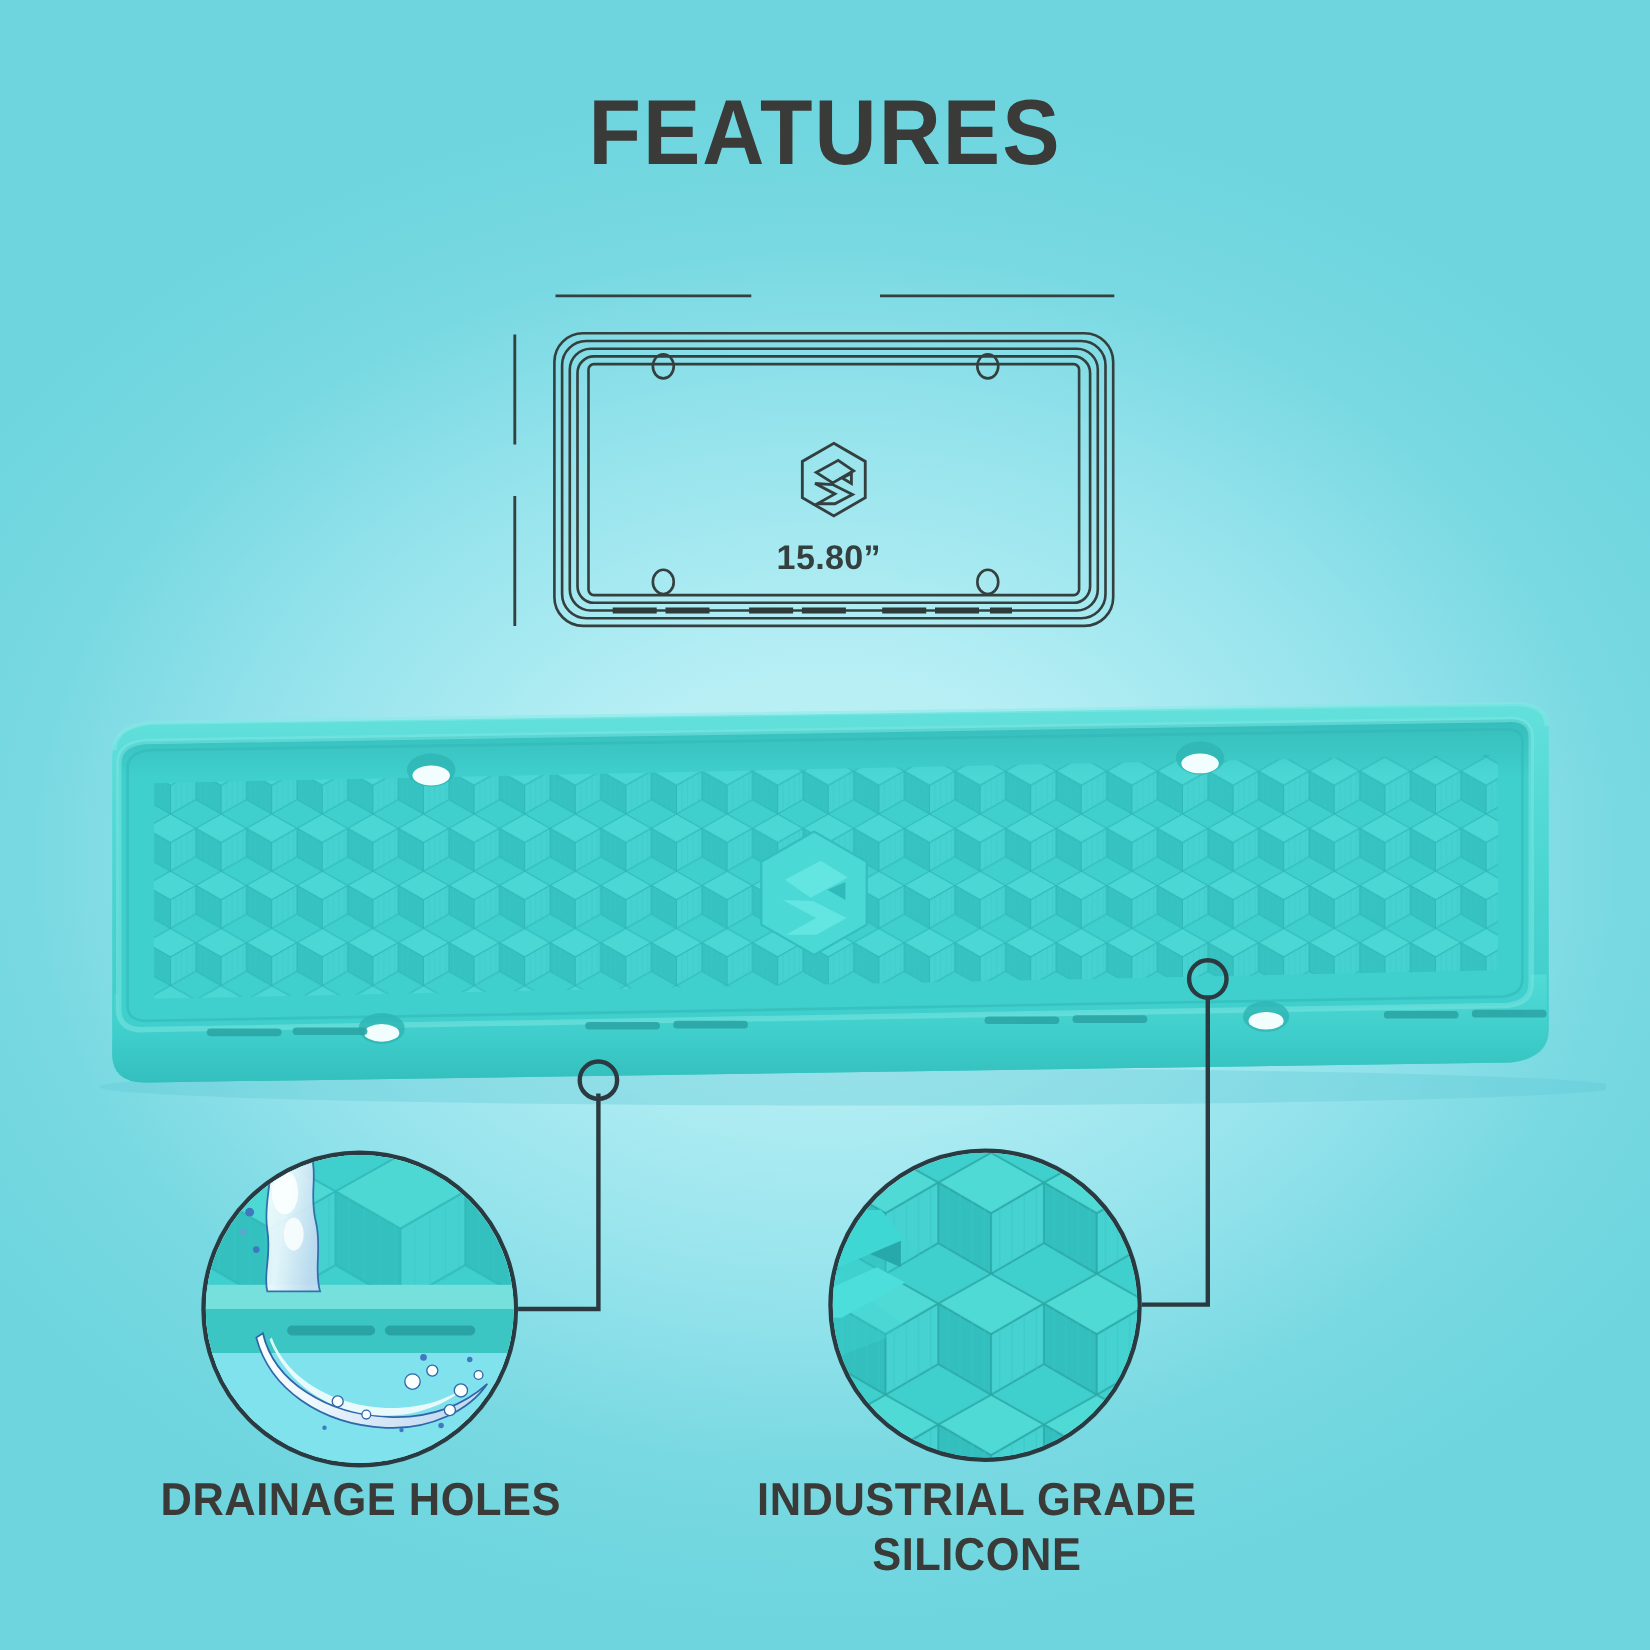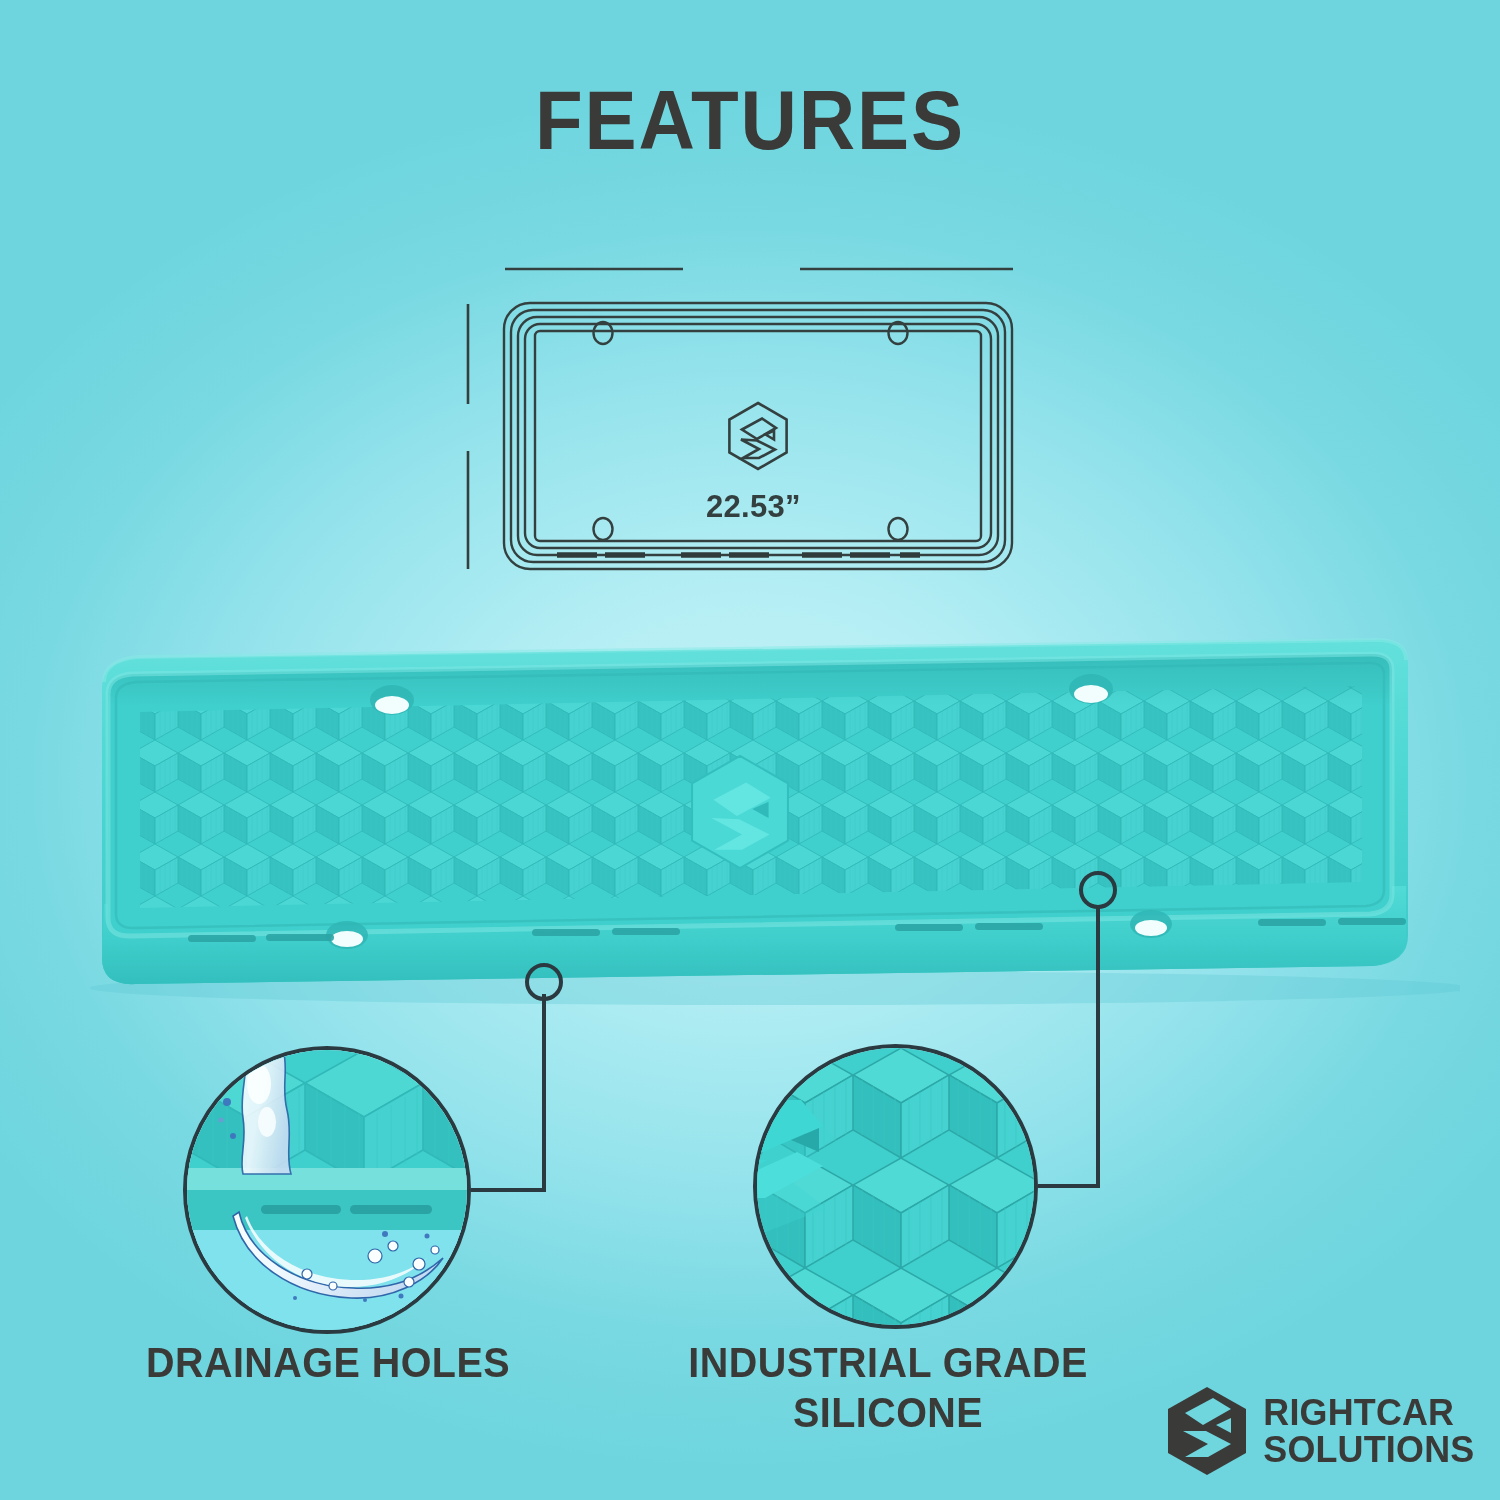--- a/index.html
+++ b/index.html
@@ -117,21 +117,21 @@
         <line x1="500" y1="319" x2="540" y2="319"></line>
       </g>
 
       <g fill="none" stroke="#34403F" stroke-width="2.6" transform="translate(358,200)">
         <polygon points="0,-33 28.6,-16.5 28.6,16.5 0,33 -28.6,16.5 -28.6,-16.5"></polygon>
         <polygon points="-16,-6.5 4,-17.5 18,-8 -1,3"></polygon>
         <polygon points="-17,3.5 1,13 -15,22 1,22 17,13.5 -1,4.5"></polygon>
         <polygon points="7.5,-1.5 16,-5.5 16,3.5"></polygon>
       </g>
     </svg>
-    <div class="dimtxt" id="dim-w-label">22.53”</div>
+    <div class="dimtxt" id="dim-w-label">15.80”</div>
     <div class="dimtxt" id="dim-h-label">6.3”</div>
   </div>
 
   <div id="product">
     <svg width="1420" height="372" viewBox="0 0 1420 372" xmlns="http://www.w3.org/2000/svg">
       <defs>
 
         <pattern id="cubes" width="46" height="52" patternUnits="userSpaceOnUse">
           <rect width="46" height="52" fill="#3FCFCC"></rect>
           <g stroke="#2FB9B8" stroke-width="0.9" fill="none">
@@ -365,26 +365,14 @@
   </svg>
 
   <div class="caption" id="caption-drainage">
     <div>DRAINAGE HOLES</div>
   </div>
   <div class="caption" id="caption-silicone">
     <div>INDUSTRIAL GRADE</div>
     <div>SILICONE</div>
   </div>
 
-  <div id="brand">
-    <svg id="brand-mark" viewBox="0 0 78 88" xmlns="http://www.w3.org/2000/svg">
-      <polygon points="39,0 78,22 78,66 39,88 0,66 0,22" fill="#3A3B39"></polygon>
-      <polygon points="17,26 45,11 63,22 35,38" fill="#6FD6DE"></polygon>
-      <polygon points="15,44 40,57 17,70 40,70 63,57 38,44" fill="#6FD6DE"></polygon>
-      <polygon points="48,38 63,31 63,46" fill="#6FD6DE"></polygon>
-    </svg>
-    <div id="brand-words">
-      <div>RIGHTCAR</div>
-      <div>SOLUTIONS</div>
-    </div>
-  </div>
 
 </div>
 
 </body></html>

